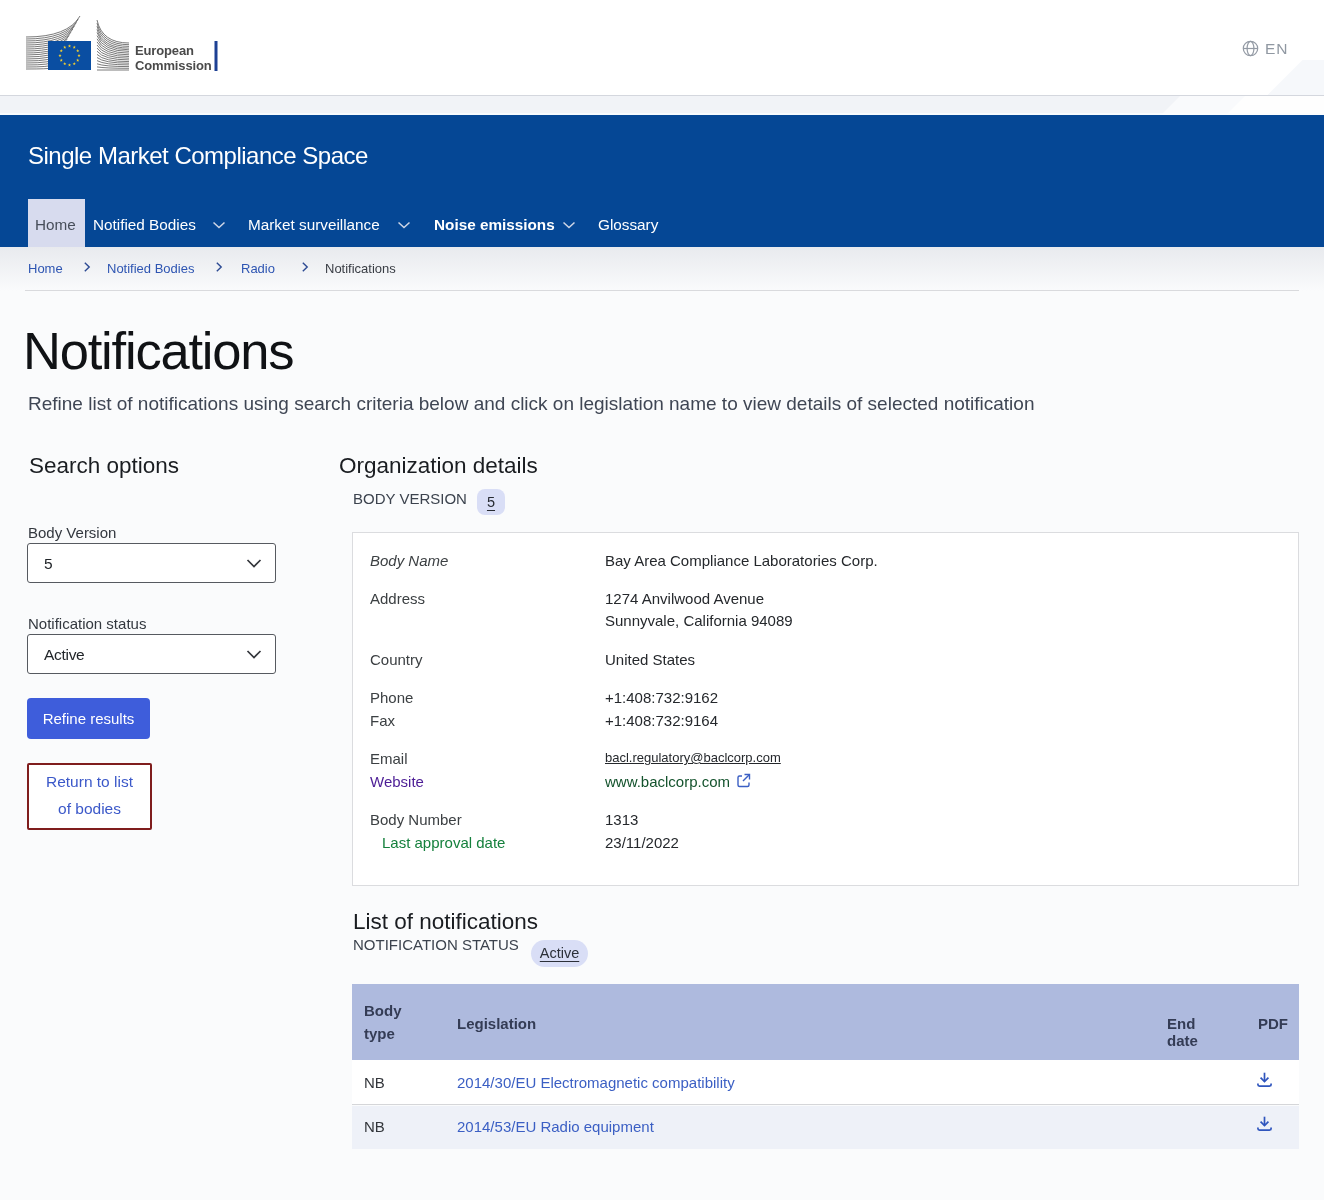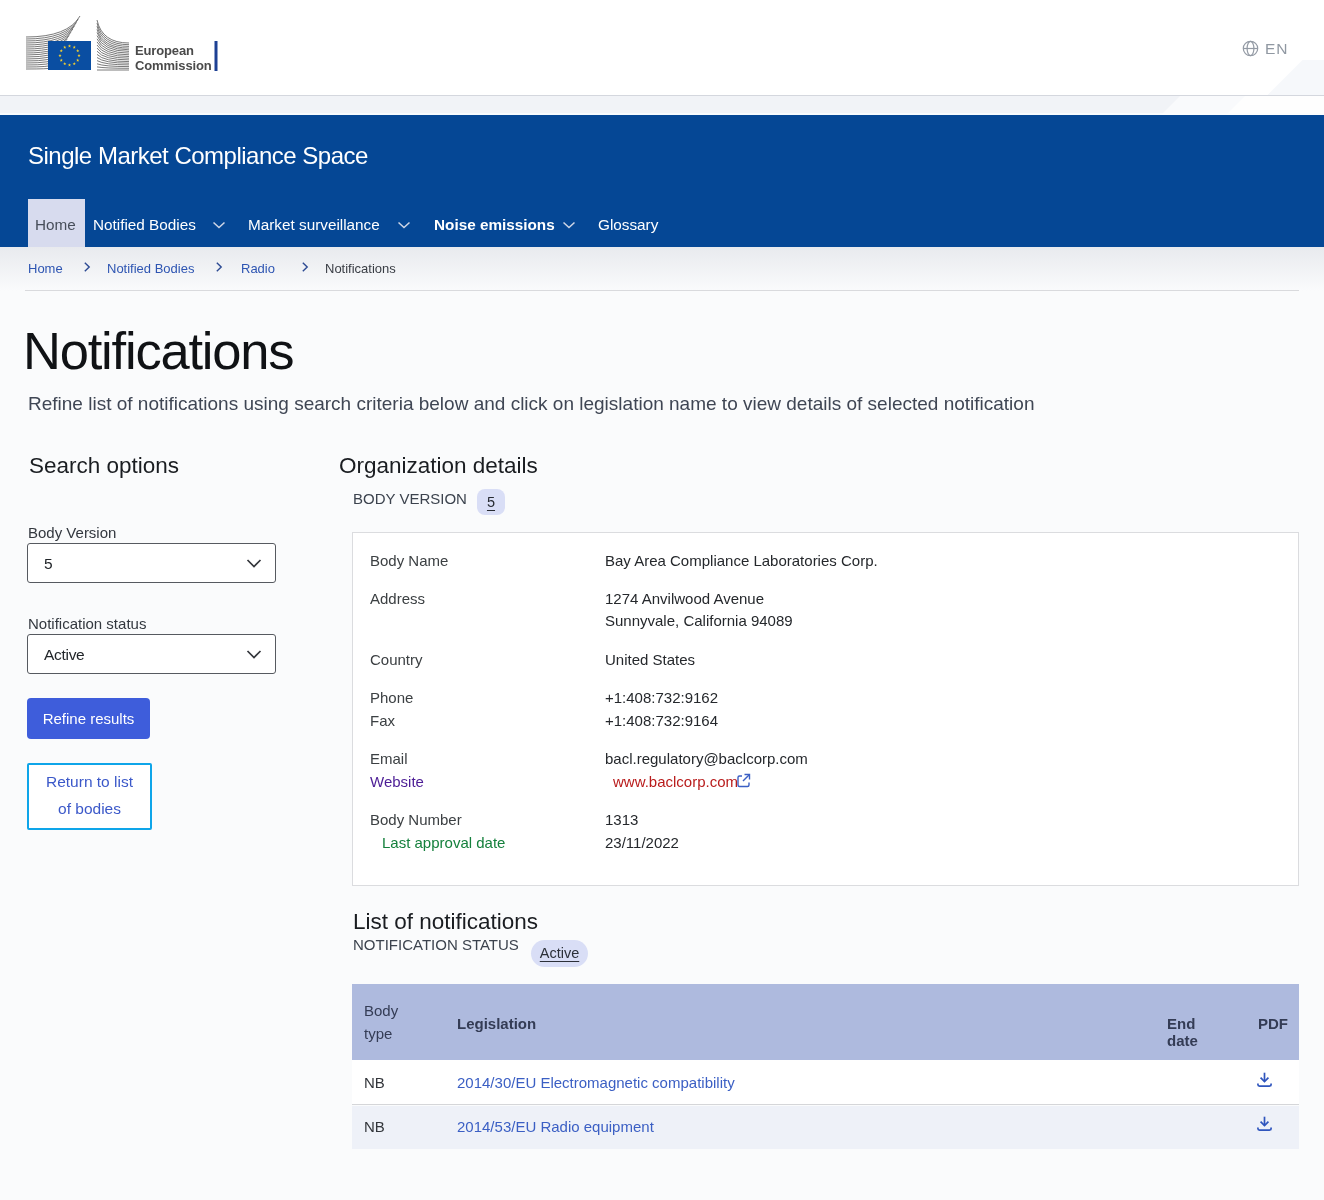--- a/index.html
+++ b/index.html
@@ -129,58 +129,58 @@
       </svg>
   </div>
   <div class="abs" style="left:28px;top:615px;font-size:15px;color:#33383f;">Notification status</div>
   <div class="abs" style="left:27px;top:634px;width:249px;height:40px;background:#fff;border:1px solid #565a60;border-radius:3px;">
     <div class="abs" style="left:16px;top:11px;font-size:15.5px;letter-spacing:-0.3px;color:#212529;">Active</div>
     <svg class="abs" style="right:13px;top:15px;" width="16" height="9" viewBox="0 0 16 9" fill="none" stroke="#33363b" stroke-width="1.7">
         <path d="M1.5 1 L8 7.5 L14.5 1"></path>
       </svg>
   </div>
   <div class="abs" style="left:27px;top:698px;width:123px;height:41px;background:#3e5ddb;border-radius:4px;color:#fff;font-size:15px;text-align:center;line-height:41px;">Refine results</div>
-  <div class="abs" style="left:27px;top:763px;width:125px;height:67px;background:#fff;border:2px solid #0ea5e9;border-radius:2px;color:#3b58c9;font-size:15.5px;text-align:center;line-height:27px;padding-top:3px;">Return to list<br>of bodies</div>
+  <div class="abs" style="left:27px;top:763px;width:125px;height:67px;background:#fff;border:2px solid #7f1d1d;border-radius:2px;color:#3b58c9;font-size:15.5px;text-align:center;line-height:27px;padding-top:3px;">Return to list<br>of bodies</div>
 
   <div class="abs" style="left:339px;top:453px;font-size:22.5px;color:#1a1d21;text-align:right;">Organization details</div>
   <div class="abs" style="left:353px;top:490px;font-size:15px;color:#3c434e;">BODY VERSION</div>
   <div class="abs" style="left:477px;top:489px;width:28px;height:26px;background:#d9def6;border-radius:8px;text-align:center;line-height:26px;font-size:14.5px;color:#262a31;"><span style="text-decoration:underline;text-underline-offset:3px;text-decoration-thickness:1px;">5</span></div>
 
   <div class="abs" style="left:352px;top:532px;width:947px;height:354px;background:#fff;border:1px solid #dbdcdf;"></div>
-  <div class="abs" style="left:370px;top:552px;font-size:15px;color:#3c4043;">Body Name</div>
+  <div class="abs" style="left:370px;top:552px;font-size:15px;color:#3c4043;font-style:italic;">Body Name</div>
   <div class="abs" style="left:605px;top:552px;font-size:15px;color:#25282c;">Bay Area Compliance Laboratories Corp.</div>
   <div class="abs" style="left:370px;top:590px;font-size:15px;color:#3c4043;">Address</div>
   <div class="abs" style="left:605px;top:590px;font-size:15px;color:#25282c;">1274 Anvilwood Avenue</div>
   <div class="abs" style="left:605px;top:612px;font-size:15px;color:#25282c;">Sunnyvale, California 94089</div>
   <div class="abs" style="left:370px;top:651px;font-size:15px;color:#3c4043;">Country</div>
   <div class="abs" style="left:605px;top:651px;font-size:15px;color:#25282c;">United States</div>
   <div class="abs" style="left:370px;top:689px;font-size:15px;color:#3c4043;">Phone</div>
   <div class="abs" style="left:370px;top:712px;font-size:15px;color:#3c4043;">Fax</div>
   <div class="abs" style="left:605px;top:689px;font-size:15px;color:#25282c;">+1:408:732:9162</div>
   <div class="abs" style="left:605px;top:712px;font-size:15px;color:#25282c;">+1:408:732:9164</div>
   <div class="abs" style="left:370px;top:750px;font-size:15px;color:#3c4043;">Email</div>
   <div class="abs" style="left:370px;top:773px;font-size:15px;color:#4c1d95;">Website</div>
-  <div class="abs" style="left:605px;top:750px;font-size:15px;color:#25282c;">bacl.regulatory@baclcorp.com</div>
-  <div class="abs" style="left:605px;top:773px;font-size:15px;color:#b91c1c;margin-left:8px;">www.baclcorp.com</div>
+  <div class="abs" style="left:605px;top:750px;font-size:13px;color:#25282c;text-decoration:underline;">bacl.regulatory@baclcorp.com</div>
+  <div class="abs" style="left:605px;top:773px;font-size:15px;color:#14532d;">www.baclcorp.com</div>
   <svg class="abs" style="left:736px;top:773px;" width="15" height="15" viewBox="0 0 15 15" fill="none" stroke="#3b5fc4" stroke-width="1.4">
       <path d="M13 9.5 V12 q0 1.5 -1.5 1.5 H3.5 Q2 13.5 2 12 V4.5 Q2 3 3.5 3 H6"></path>
       <path d="M8.5 1.5 H13.5 V6.5"></path>
       <path d="M13 2 L7 8"></path>
     </svg>
   <div class="abs" style="left:370px;top:811px;font-size:15px;color:#3c4043;">Body Number</div>
   <div class="abs" style="left:382px;top:834px;font-size:15px;color:#15803d;">Last approval date</div>
   <div class="abs" style="left:605px;top:811px;font-size:15px;color:#25282c;">1313</div>
   <div class="abs" style="left:605px;top:834px;font-size:15px;color:#25282c;">23/11/2022</div>
 
   <div class="abs" style="left:353px;top:909px;font-size:22.5px;color:#1a1d21;">List of notifications</div>
   <div class="abs" style="left:353px;top:936px;font-size:15px;color:#3c434e;">NOTIFICATION STATUS</div>
   <div class="abs" style="left:531px;top:940px;width:57px;height:27px;background:#d9def6;border-radius:13.5px;text-align:center;line-height:27px;font-size:14.5px;color:#2c3039;"><span style="text-decoration:underline;text-underline-offset:3px;text-decoration-thickness:1px;">Active</span></div>
 
   <div class="abs" style="left:352px;top:984px;width:947px;height:76px;background:#aebade;"></div>
-  <div class="abs" style="left:364px;top:999px;font-size:15px;font-weight:normal;color:#343c55;line-height:23px;">Body<br>type</div>
+  <div class="abs" style="left:364px;top:999px;font-size:15px;font-weight:bold;color:#343c55;line-height:23px;">Body<br>type</div>
   <div class="abs" style="left:457px;top:1015px;font-size:15px;font-weight:bold;color:#343c55;">Legislation</div>
   <div class="abs" style="left:1167px;top:1015px;font-size:15px;font-weight:bold;color:#343c55;">End date</div>
   <div class="abs" style="left:1258px;top:1015px;font-size:15px;font-weight:bold;color:#343c55;">PDF</div>
 
   <div class="abs" style="left:352px;top:1060px;width:947px;height:45px;background:#fff;border-bottom:1px solid #d5d6d9;"></div>
   <div class="abs" style="left:364px;top:1074px;font-size:15px;color:#33363b;">NB</div>
   <div class="abs" style="left:457px;top:1074px;font-size:15px;color:#3b5fc4;text-align:center;">2014/30/EU Electromagnetic compatibility</div>
   <svg class="abs" style="left:1256px;top:1071px;" width="17" height="17" viewBox="0 0 16 16" fill="none" stroke="#2f55bd" stroke-width="1.6">
       <path d="M8 1.6 V9.6"></path>
       <path d="M4.3 6.2 L8 9.9 L11.7 6.2"></path>

